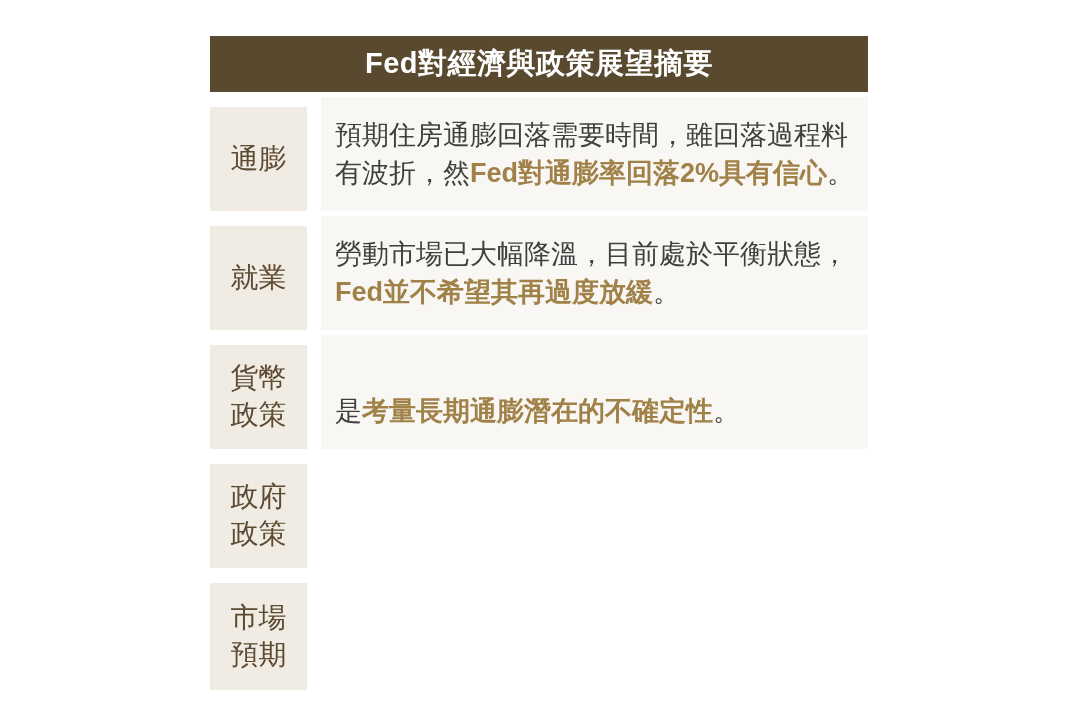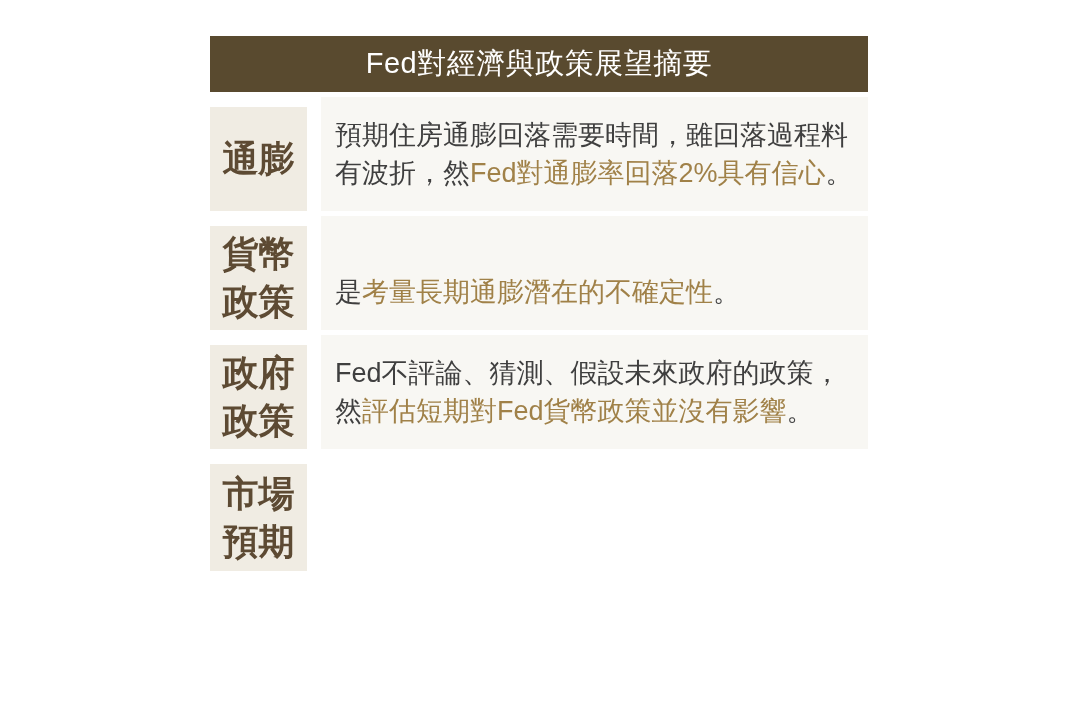--- a/index.html
+++ b/index.html
@@ -18,43 +18,43 @@
     position: absolute;
     left: 210px;
     top: 36px;
     width: 658px;
   }
   .table-header {
     height: 56px;
     background: var(--header-bg, #594a2f);
     color: var(--header-text, #ffffff);
     font-size: 29px;
-    font-weight: normal;
+    font-weight: bold;
     display: flex;
     align-items: center;
     justify-content: center;
     letter-spacing: 0.5px;
     text-align: center;
   }
   .row {
     display: flex;
     margin-top: 5px;
     height: 114px;
   }
   .row:last-child {
     height: 117px;
     gap: 28px;
   }
   .label-cell {
     width: 97px;
     flex: 0 0 97px;
     background: var(--label-bg, #f0ece3);
     color: var(--label-text, #5d4a33);
-    font-size: 36px;
-    font-weight: bold;
+    font-size: 28px;
+    font-weight: normal;
     line-height: 1.32;
     display: flex;
     align-items: center;
     justify-content: center;
     text-align: center;
     margin-top: 10px;
   }
   .content-cell {
     flex: 1 1 auto;
     margin-left: 14px;
@@ -67,44 +67,47 @@
   }
   .content-text {
     margin: 6px;
     font-size: 27px;
     line-height: 38px;
     color: var(--body-text, #3f3f3f);
     white-space: nowrap;
   }
   .content-text .hl {
     color: var(--highlight-text, #a08148);
-    font-weight: normal;
+    font-weight: bold;
   }
 </style>
 </head>
 <body style="--page-bg: #ffffff; --header-bg: #594a2f; --header-text: #ffffff; --label-bg: #f0ece3; --label-text: #5d4a33; --content-bg: #f8f7f3; --body-text: #3f3f3f; --highlight-text: #a08148;">
 
 <div class="summary-table">
   <div class="table-header">Fed對經濟與政策展望摘要</div>
   <div>
       <div class="row">
         <div class="label-cell">通膨</div>
         <div class="content-cell">
           <p class="content-text"><span>預期住房通膨回落需要時間，雖回落過程料</span><br><span>有波折，然</span><span class="hl">Fed對通膨率回落2%具有信心</span><span>。</span></p>
         </div>
       </div>
       <div class="row">
+        <div class="label-cell">就業</div>
+        <div class="content-cell">
+          <p class="content-text"><span>勞動市場已大幅降溫，目前處於平衡狀態，</span><br><span class="hl">Fed並不希望其再過度放緩</span><span>。</span></p>
+        </div>
+      </div>
+      <div class="row">
         <div class="label-cell">貨幣<br>政策</div>
         <div class="content-cell">
           <p class="content-text"><br><span>是</span><span class="hl">考量長期通膨潛在的不確定性</span><span>。</span></p>
         </div>
       </div>
       <div class="row">
         <div class="label-cell">政府<br>政策</div>
-        <div class="content-cell">
-          <p class="content-text"><span>Fed不評論、猜測、假設未來政府的政策，</span><br><span>然</span><span class="hl">評估短期對Fed貨幣政策並沒有影響</span><span>。</span></p>
-        </div>
       </div>
       <div class="row">
         <div class="label-cell">市場<br>預期</div>
       </div>
     </div>
 </div>
 
 </body></html>

